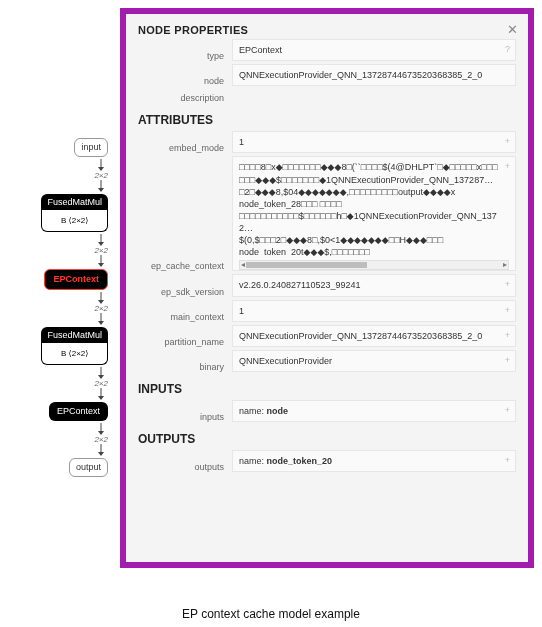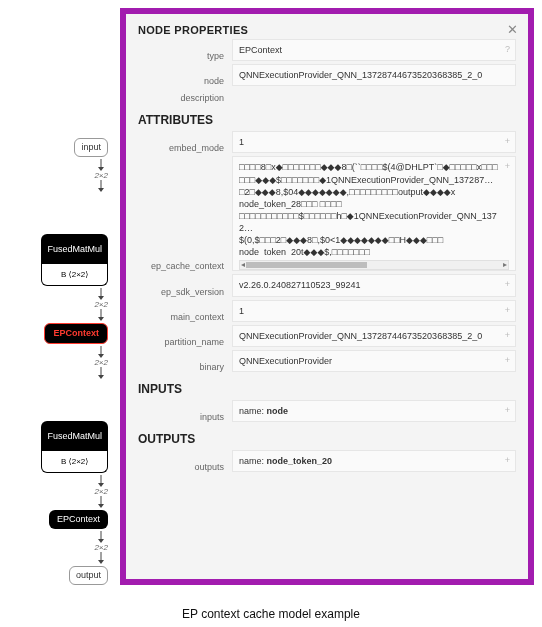--- a/index.html
+++ b/index.html
@@ -35,22 +35,21 @@
   }
   .gnode.io {
     border: 1px solid #999;
     background: #fff;
     color: #333;
   }
   .gnode.fused {
     background: #000;
     color: #fff;
     border-radius: 6px 6px 0 0;
-    padding: 10px 6px;
-    margin-top: 40px;
+    padding: 3px 6px;
   }
   .gnode.fused-sub {
     background: #fff;
     border: 1px solid #000;
     border-top: none;
     border-radius: 0 0 6px 6px;
     color: #000;
     font-size: 8px;
     padding: 6px 4px;
     margin-top: -1px;

